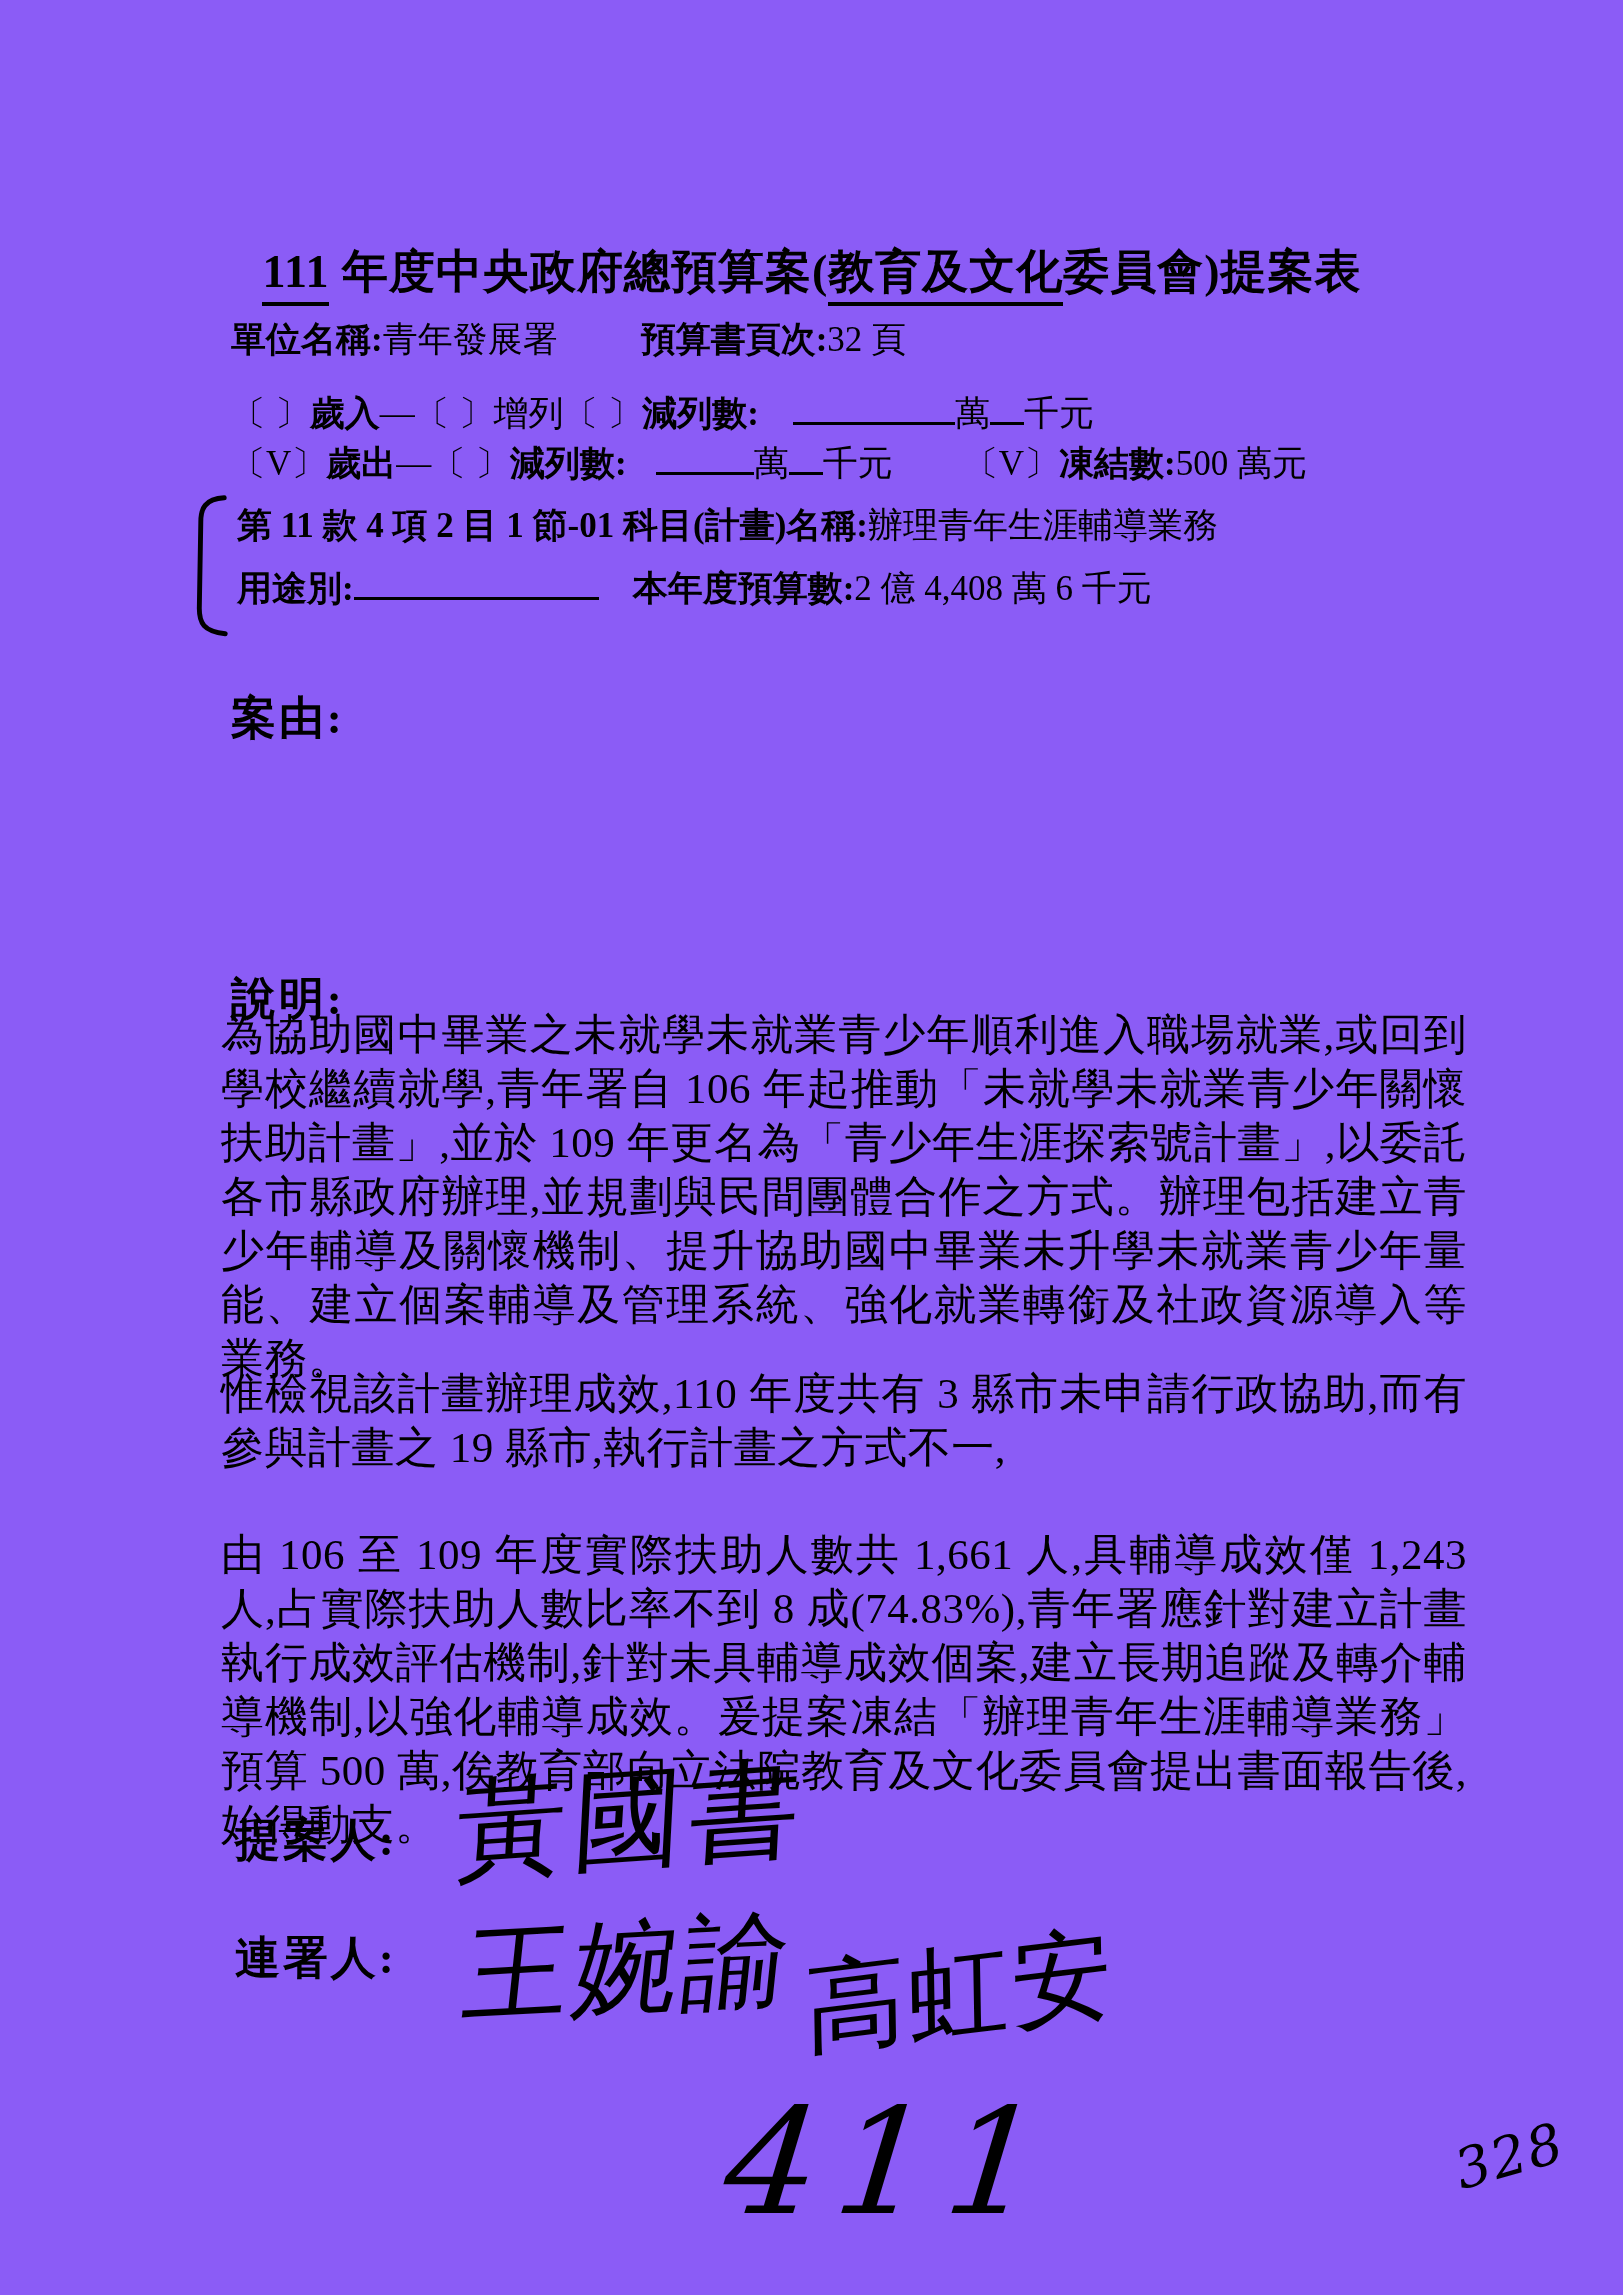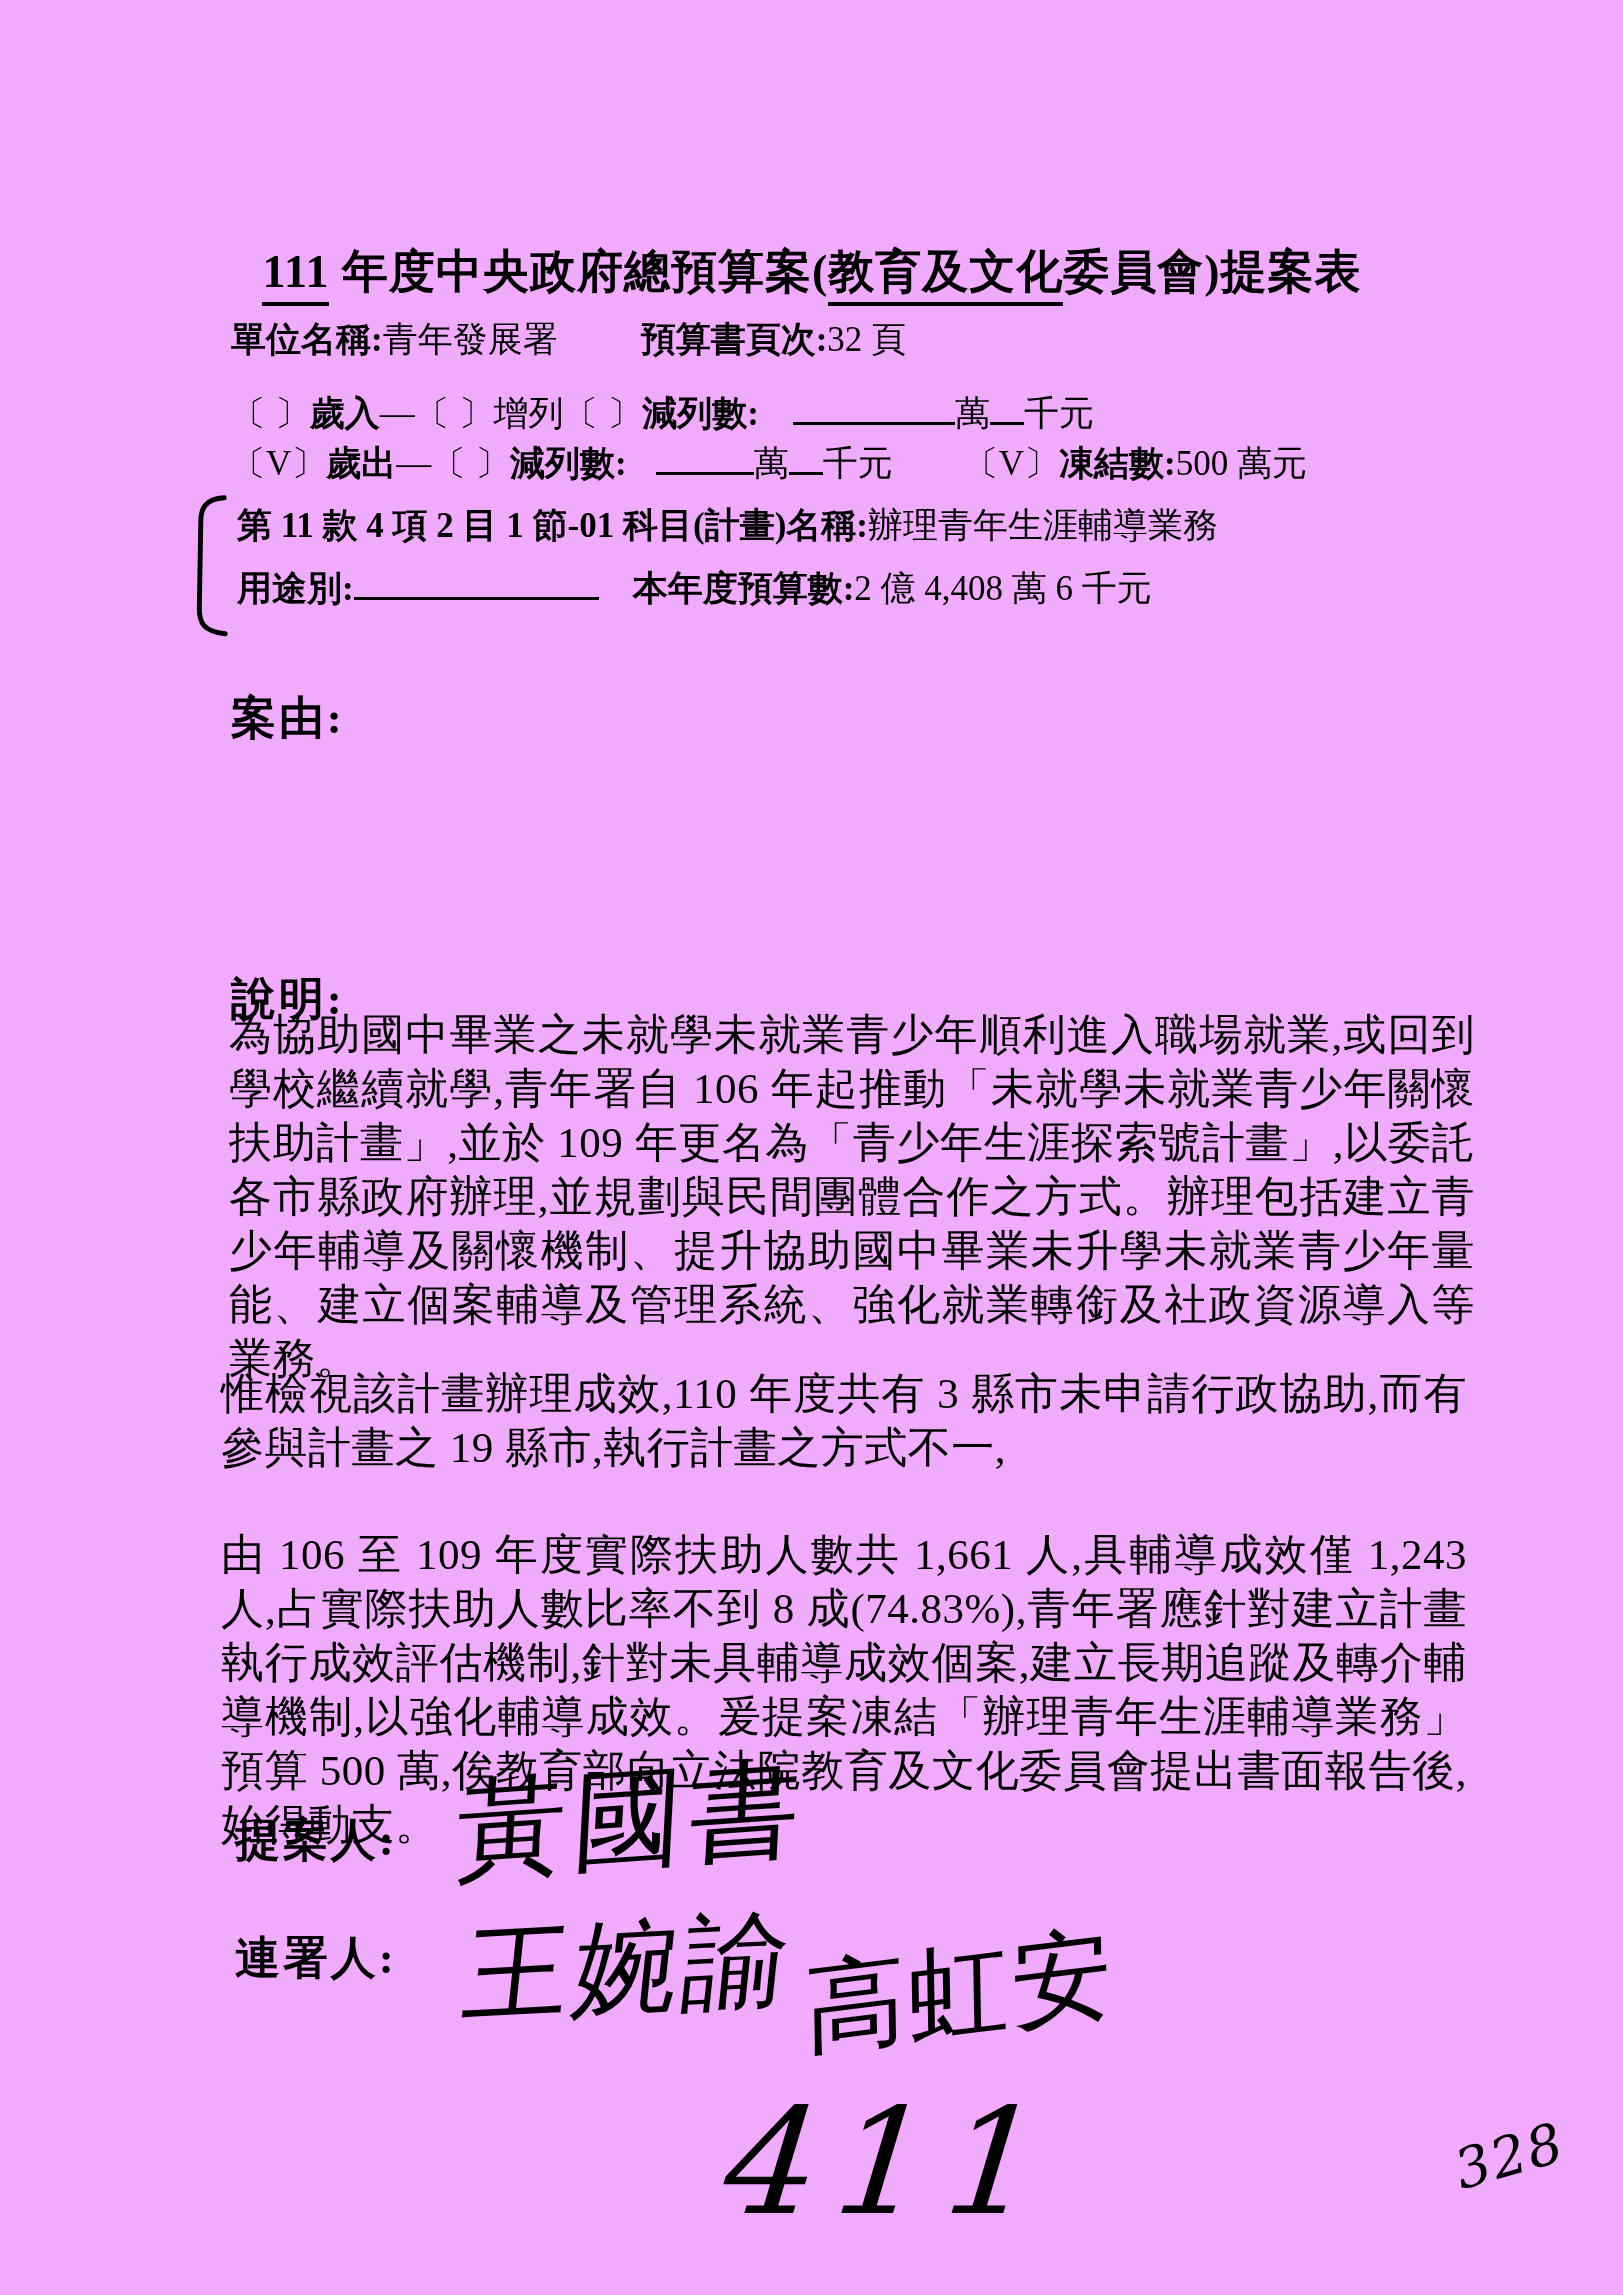--- a/index.html
+++ b/index.html
@@ -1,19 +1,19 @@
 <!DOCTYPE html>
 <html style="font-size:7.8px"><head>
 <meta charset="utf-8">
 <style>
   html,body{margin:0;padding:0;background:#888;}
   .page{
     position:relative;
     width:1624px;height:2295px;
-    background:#f0abfc;
+    background:#8b5cf6;
     color:#000;
     font-family:"Liberation Serif","DejaVu Serif",serif;
     overflow:hidden;
   }
   .abs{position:absolute;}
   .nowrap{white-space:nowrap;}
   
   .doc-title{
     left:0;top:241px;width:100%;
     text-align:center;
@@ -94,21 +94,21 @@
     <span class="lbl">第 11 款 4 項 2 目 1 節-01 科目(計畫)名稱:</span><span>辦理青年生涯輔導業務</span>
   </div>
 
   <div class="abs line nowrap" style="left:237px;top:565px;">
     <span class="lbl">用途別:</span><span class="blank bk500"></span><span class="lbl gap70">本年度預算數:</span><span>2 億 4,408 萬 6 千元</span>
   </div>
 
   <div class="abs sec-label" style="left:231px;top:688px;">案由:</div>
 
   <div class="abs sec-label" style="left:231px;top:944px;margin-top:25px;">說明:</div>
-  <div class="abs para" style="top:1008px;margin-left:8px;">為協助國中畢業之未就學未就業青少年順利進入職場就業,或回到學校繼續就學,青年署自 106 年起推動「未就學未就業青少年關懷扶助計畫」,並於 109 年更名為「青少年生涯探索號計畫」,以委託各市縣政府辦理,並規劃與民間團體合作之方式。辦理包括建立青少年輔導及關懷機制、提升協助國中畢業未升學未就業青少年量能、建立個案輔導及管理系統、強化就業轉銜及社政資源導入等業務。</div>
+  <div class="abs para" style="top:1008px;">為協助國中畢業之未就學未就業青少年順利進入職場就業,或回到學校繼續就學,青年署自 106 年起推動「未就學未就業青少年關懷扶助計畫」,並於 109 年更名為「青少年生涯探索號計畫」,以委託各市縣政府辦理,並規劃與民間團體合作之方式。辦理包括建立青少年輔導及關懷機制、提升協助國中畢業未升學未就業青少年量能、建立個案輔導及管理系統、強化就業轉銜及社政資源導入等業務。</div>
   <div class="abs para" style="top:1367px;">惟檢視該計畫辦理成效,110 年度共有 3 縣市未申請行政協助,而有參與計畫之 19 縣市,執行計畫之方式不一,</div>
   <div class="abs para" style="top:1528px;">由 106 至 109 年度實際扶助人數共 1,661 人,具輔導成效僅 1,243 人,占實際扶助人數比率不到 8 成(74.83%),青年署應針對建立計畫執行成效評估機制,針對未具輔導成效個案,建立長期追蹤及轉介輔導機制,以強化輔導成效。爰提案凍結「辦理青年生涯輔導業務」預算 500 萬,俟教育部向立法院教育及文化委員會提出書面報告後,始得動支。</div>
 
   <div class="abs sec-label nowrap" style="left:235px;top:1810px;">提案人:</div>
   <div class="abs hw sig1">黃國書</div>
 
   <div class="abs sec-label nowrap" style="left:235px;top:1928px;font-family:Liberation Serif, serif;">連署人:</div>
   <div class="abs hw sig2">王婉諭</div>
   <div class="abs hw sig3">高虹安</div>
 

